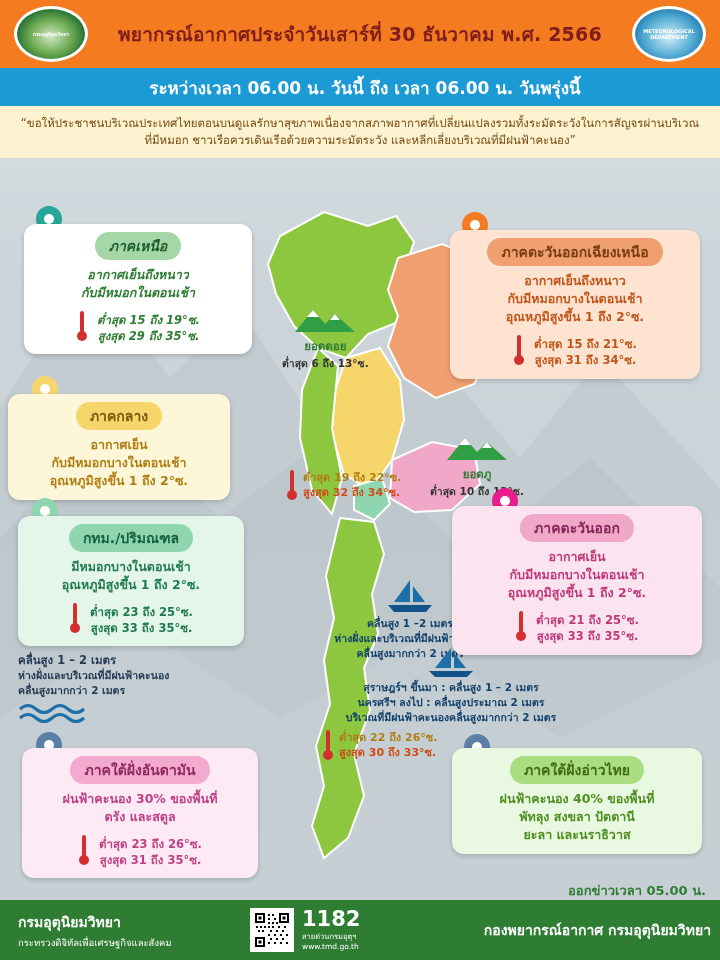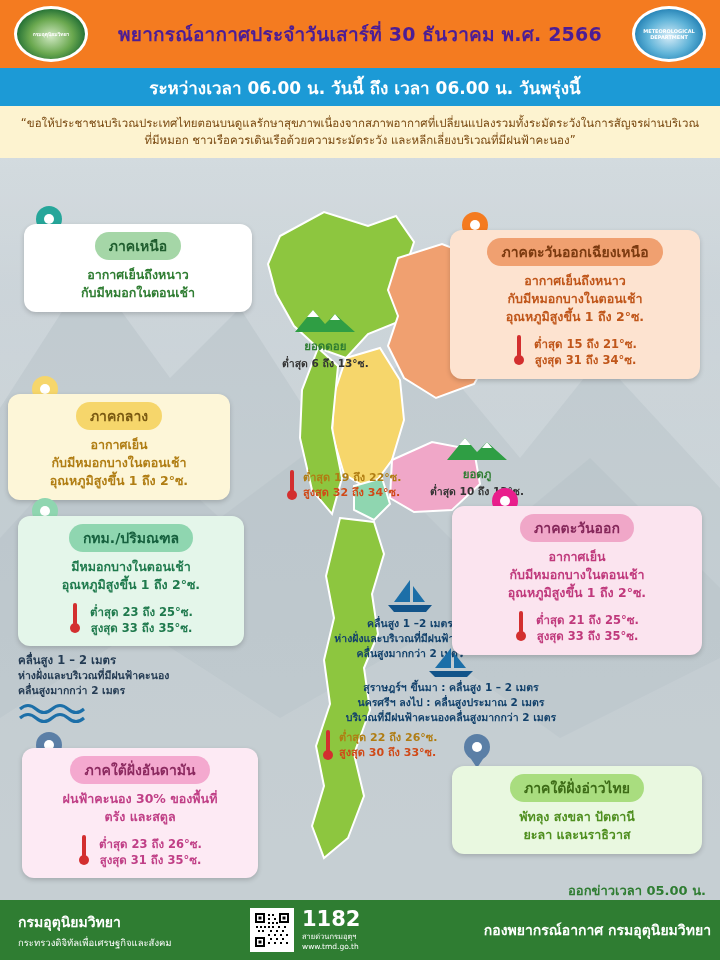--- a/index.html
+++ b/index.html
@@ -12,21 +12,21 @@
   }
   .page { position: relative; width: 720px; height: 960px; overflow: hidden; }
 
   
   .header {
     position: absolute; top: 0; left: 0; width: 720px; height: 68px;
     background: #f47b20;
     display: flex; align-items: center; justify-content: center;
   }
   .header-title {
-    color: #4c1d95; font-size: 19px; font-weight: bold;
+    color: #7f1d1d; font-size: 19px; font-weight: bold;
     text-align: center; letter-spacing: .2px;
   }
   .logo-circle {
     position: absolute; border-radius: 50%;
     background: #ffffff; border: 3px solid #ffffff;
     display: flex; align-items: center; justify-content: center;
     overflow: hidden;
   }
   .logo-l { left: 14px; top: 6px; width: 74px; height: 56px; border-radius: 50%;
             background: radial-gradient(ellipse at 50% 55%, #cfe8c2 0%, #6aa84f 45%, #1d6b33 75%, #0f4a22 100%); }
@@ -91,21 +91,21 @@
   .pin .dot {
     position: absolute; left: 8px; top: 8px; width: 10px; height: 10px;
     border-radius: 50%; background: #ffffff;
   }
 
   
   .thermo { display: inline-block; vertical-align: middle; margin-right: 5px; }
   .trow { display: flex; align-items: center; justify-content: center; gap: 4px; }
 
   
-  #card-north { left: 24px; top: 66px; width: 228px; background: #ffffff; }
+  #card-north { left: 24px; top: 66px; width: 228px; background: #ffffff; font-style: italic; }
   #card-north .ttl { background: #a5d6a7; color: #1f5d2e; }
   #card-north .body { color: #2f7d32; }
   #card-north .temps { color: #2f7d32; }
 
   
   #card-ne { left: 450px; top: 72px; width: 250px; background: #fde3d0; }
   #card-ne .ttl { background: #f0a070; color: #7b3a10; }
   #card-ne .body { color: #c0561a; }
   #card-ne .temps { color: #c0561a; }
 
@@ -126,21 +126,21 @@
   #card-east .body { color: #c0397c; }
   #card-east .temps { color: #c0397c; }
 
   
   #card-andaman { left: 22px; top: 590px; width: 236px; background: #fdeaf4; }
   #card-andaman .ttl { background: #f4a9cf; color: #8c2a60; }
   #card-andaman .body { color: #c03f86; }
   #card-andaman .temps { color: #c03f86; }
 
   
-  #card-gulf { left: 452px; top: 608px; width: 250px; background: #e9f8e0; }
+  #card-gulf { left: 452px; top: 590px; width: 250px; background: #e9f8e0; }
   #card-gulf .ttl { background: #a9dd7f; color: #3d6b16; }
   #card-gulf .body { color: #4f8f1f; }
 
   
   .mlabel { position: absolute; text-align: center; font-size: 11px; font-weight: bold; color: #2f7d32; }
   .mlabel .name { color: #2f7d32; font-size: 11.5px; }
   .mlabel .tmp { color: #333; font-size: 10.5px; }
 
   .freeNote { position: absolute; font-size: 10.5px; line-height: 1.4; color: #243b53; font-weight: bold; }
   .seaNote { position: absolute; font-size: 10.5px; line-height: 1.45; color: #12416b; font-weight: bold; }
@@ -305,20 +305,30 @@
       <div class="head" style="background:#26a69a;"></div>
       <div class="tip" style="border-top-color:#26a69a;"></div>
       <div class="dot"></div>
     </div>
     <div class="card" id="card-north">
       <div class="ttl">ภาคเหนือ</div>
       <div class="body">
         <div>อากาศเย็นถึงหนาว</div>
         <div>กับมีหมอกในตอนเช้า</div>
       </div>
+      <div class="trow" style="margin-top:6px;">
+        <svg class="thermo" width="12" height="34" viewBox="0 0 12 34">
+          <rect x="4" y="2" width="4" height="22" rx="2" fill="#d32f2f"></rect>
+            <circle cx="6" cy="27" r="5" fill="#d32f2f"></circle>
+        </svg>
+        <div class="temps">
+          <div>ต่ำสุด 15 ถึง 19°ซ.</div>
+          <div>สูงสุด 29 ถึง 35°ซ.</div>
+        </div>
+      </div>
     </div>
 
     <div class="pin" style="left:462px; top:54px;">
       <div class="head" style="background:#f47b20;"></div>
       <div class="tip" style="border-top-color:#f47b20;"></div>
       <div class="dot"></div>
     </div>
     <div class="card" id="card-ne">
       <div class="ttl">ภาคตะวันออกเฉียงเหนือ</div>
       <div class="body">
@@ -423,20 +433,21 @@
     </div>
 
     <div class="pin" style="left:464px; top:576px;">
       <div class="head" style="background:#5b7fa6;"></div>
       <div class="tip" style="border-top-color:#5b7fa6;"></div>
       <div class="dot"></div>
     </div>
     <div class="card" id="card-gulf">
       <div class="ttl">ภาคใต้ฝั่งอ่าวไทย</div>
       <div class="body">
+        <div>ฝนฟ้าคะนอง 40% ของพื้นที่</div>
         <div>พัทลุง สงขลา ปัตตานี</div>
         <div>ยะลา และนราธิวาส</div>
       </div>
     </div>
 
   </div>
 
   <div class="release">ออกข่าวเวลา 05.00 น.</div>
 
   <div class="footer">

